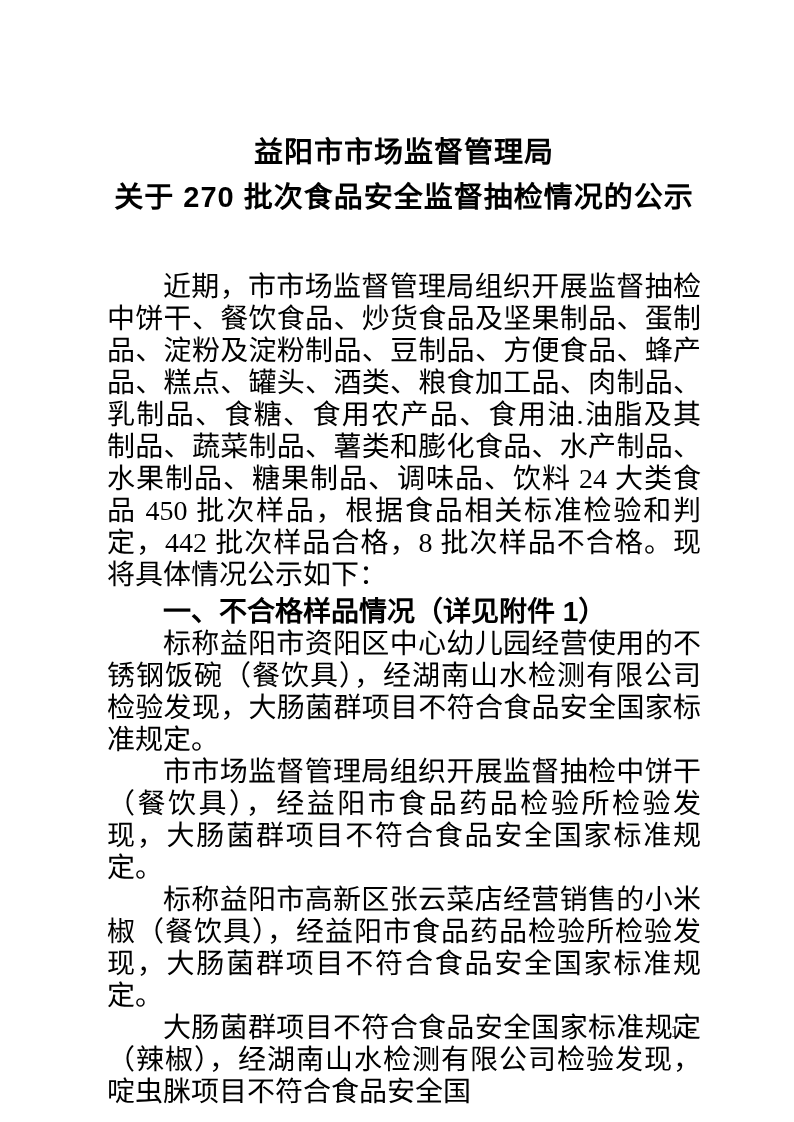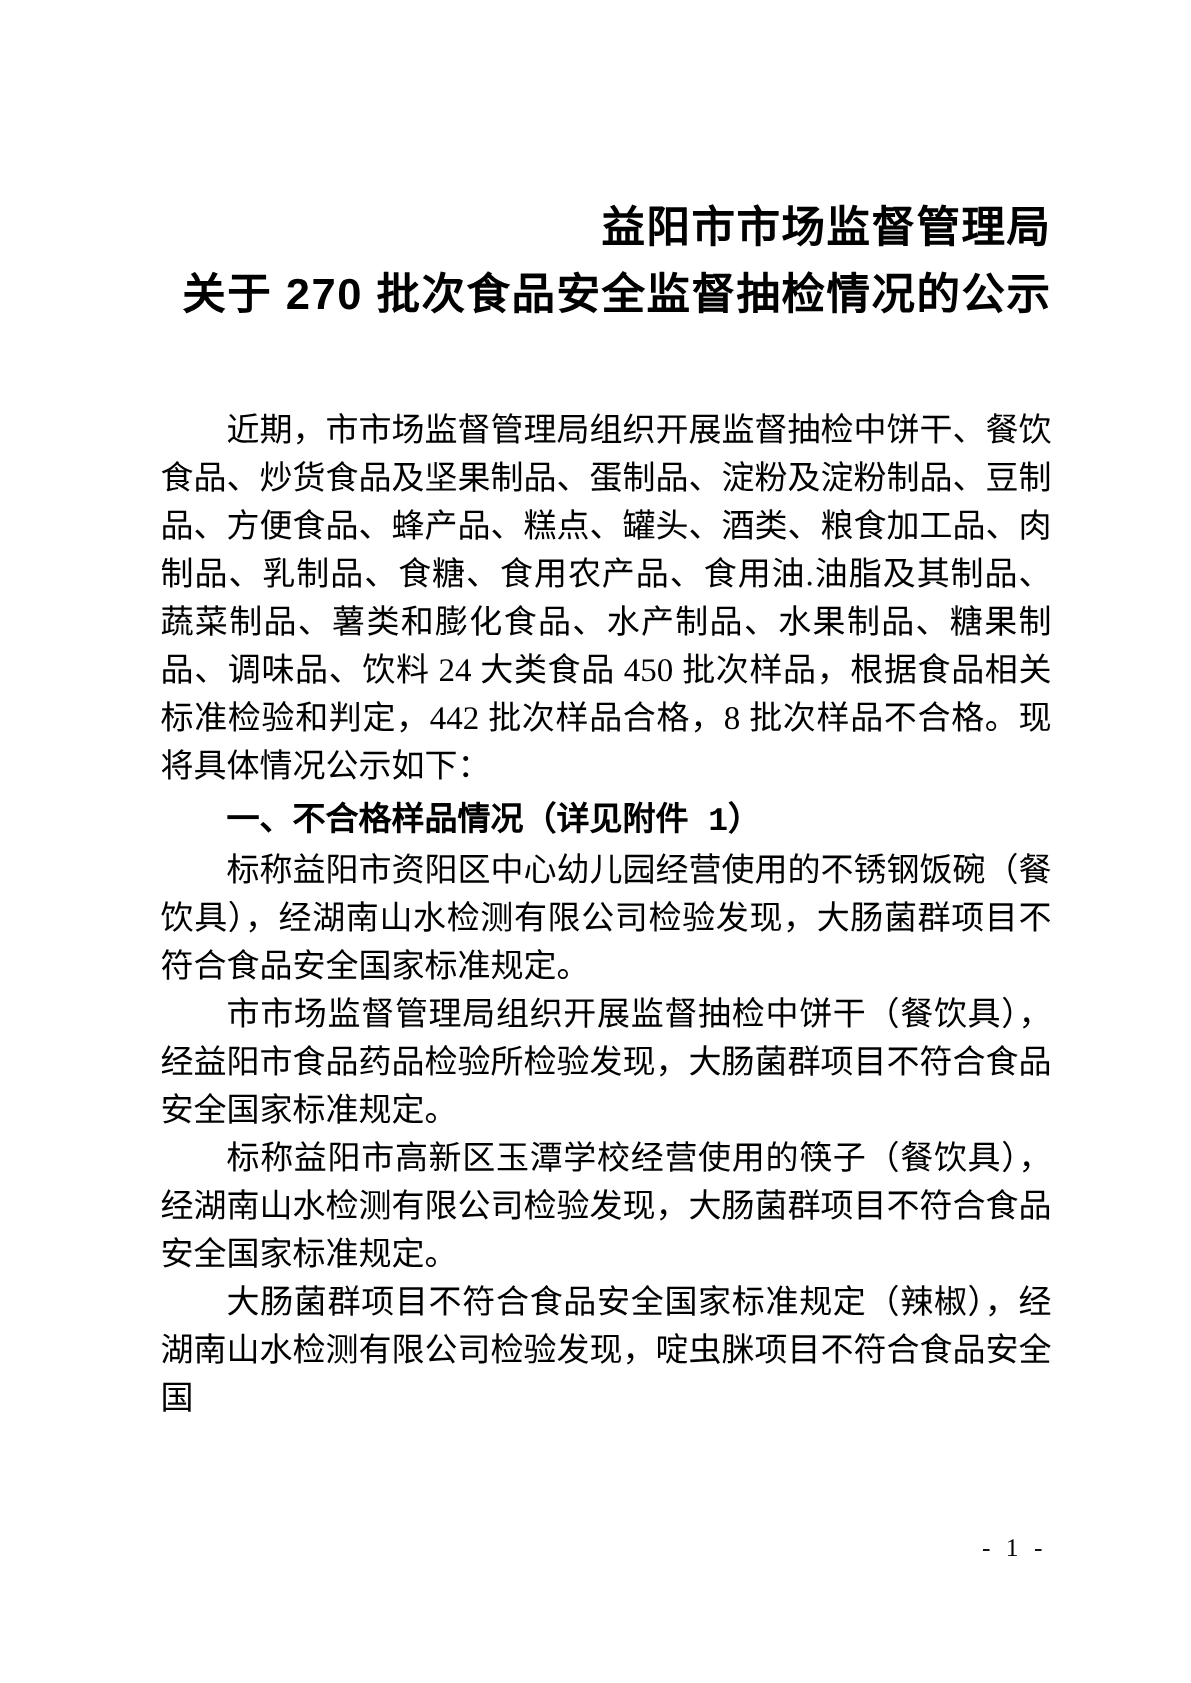--- a/index.html
+++ b/index.html
@@ -9,41 +9,41 @@
     width: 794px;
     height: 1122px;
     margin: 0 auto;
     background: #ffffff;
     color: #000000;
     overflow: hidden;
   }
   .doc-title {
     margin: 130px 0 0 107px;
     width: 594px;
-    text-align: right;
+    text-align: center;
     font-family: "Liberation Sans", sans-serif;
     font-weight: bold;
     font-size: 29px;
     line-height: 45px;
     letter-spacing: 1px;
   }
   .doc-body {
     margin: 51px 0 0 107px;
     width: 594px;
     font-family: "Liberation Serif", serif;
-    font-size: 22px;
+    font-size: 28px;
     line-height: 32px;
     text-align: justify;
     text-justify: inter-ideograph;
   }
   .para {
     text-indent: 2em;
   }
   .para.heading {
-    font-family: Liberation Mono, monospace;
+    font-family: Liberation Sans, sans-serif;
     font-weight: bold;
     margin-top: 5px;
     text-align: left;
   }
   .page-number {
     position: absolute;
     top: 1022px;
     right: 96px;
     font-family: "Liberation Serif", serif;
     font-size: 17px;
@@ -59,19 +59,19 @@
   <header class="doc-title">
     <div class="title-line">益阳市市场监督管理局</div>
     <div class="title-line">关于 270 批次食品安全监督抽检情况的公示</div>
   </header>
 
   <main class="doc-body">
     <p class="para">近期，市市场监督管理局组织开展监督抽检中饼干、餐饮食品、炒货食品及坚果制品、蛋制品、淀粉及淀粉制品、豆制品、方便食品、蜂产品、糕点、罐头、酒类、粮食加工品、肉制品、乳制品、食糖、食用农产品、食用油.油脂及其制品、蔬菜制品、薯类和膨化食品、水产制品、水果制品、糖果制品、调味品、饮料 24 大类食品 450 批次样品，根据食品相关标准检验和判定，442 批次样品合格，8 批次样品不合格。现将具体情况公示如下：</p>
     <p class="para heading">一、不合格样品情况（详见附件 1）</p>
     <p class="para">标称益阳市资阳区中心幼儿园经营使用的不锈钢饭碗（餐饮具），经湖南山水检测有限公司检验发现，大肠菌群项目不符合食品安全国家标准规定。</p>
     <p class="para">市市场监督管理局组织开展监督抽检中饼干（餐饮具），经益阳市食品药品检验所检验发现，大肠菌群项目不符合食品安全国家标准规定。</p>
-    <p class="para">标称益阳市高新区玉潭学校经营使用的筷子（餐饮具），经湖南山水检测有限公司检验发现，大肠菌群项目不符合食品安全国家标准规定。</p>
+    <p class="para">标称益阳市高新区张云菜店经营销售的小米椒（餐饮具），经益阳市食品药品检验所检验发现，大肠菌群项目不符合食品安全国家标准规定。</p>
     <p class="para">大肠菌群项目不符合食品安全国家标准规定（辣椒），经湖南山水检测有限公司检验发现，啶虫脒项目不符合食品安全国</p>
   </main>
 
   <div class="page-number">- 1 -</div>
 
 </div>
 
 </body></html>

